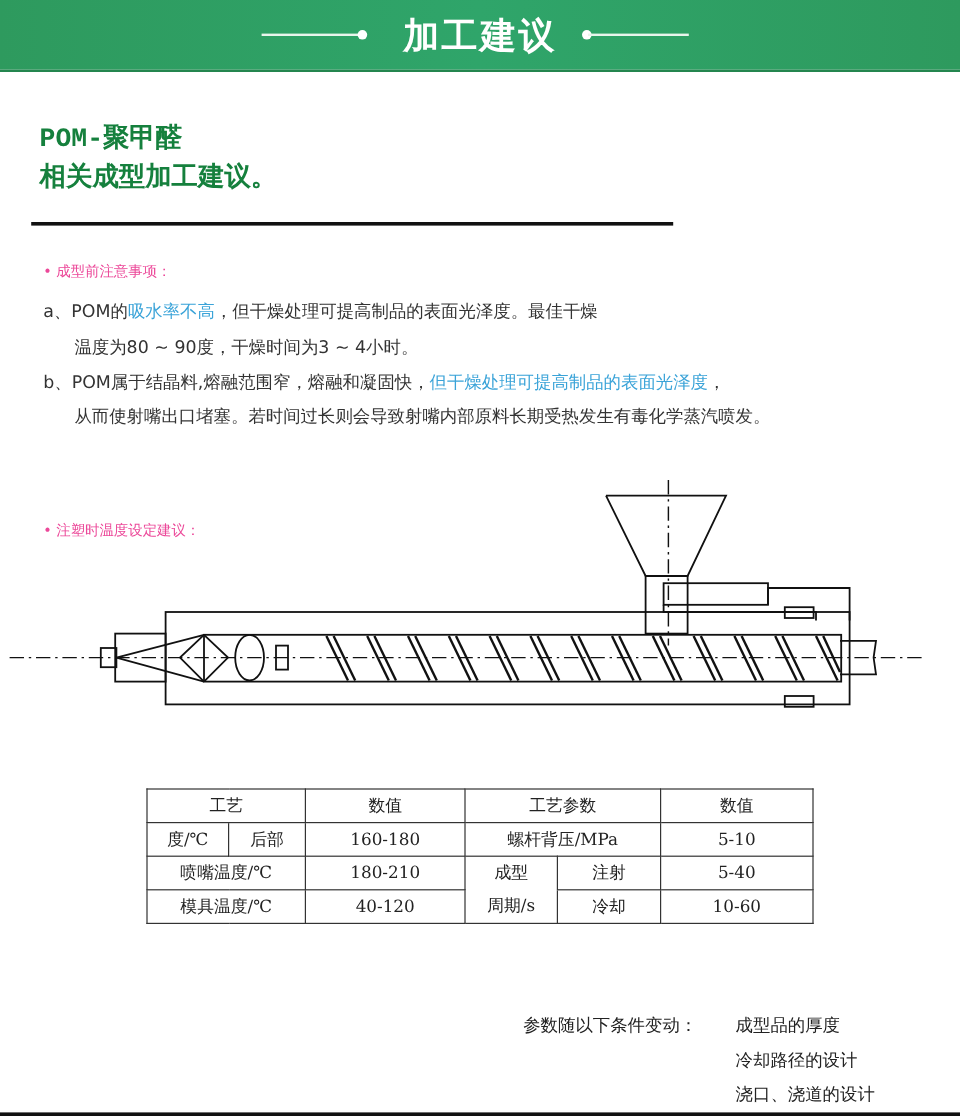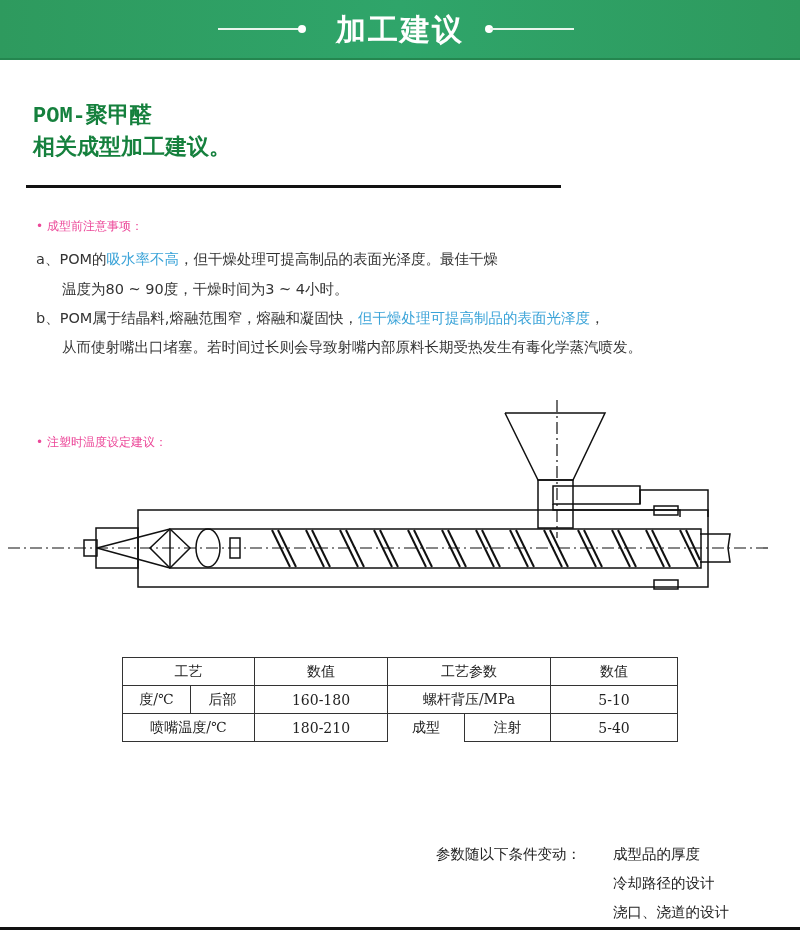--- a/index.html
+++ b/index.html
@@ -130,20 +130,27 @@
     <td colspan="2">螺杆背压/MPa</td>
     <td>5-10</td>
   </tr>
   <tr>
     <td colspan="2">喷嘴温度/℃</td>
     <td>180-210</td>
     <td style="border-bottom:none;">成型</td>
     <td>注射</td>
     <td>5-40</td>
   </tr>
+  <tr>
+    <td colspan="2">模具温度/℃</td>
+    <td>40-120</td>
+    <td style="border-top:none;">周期/s</td>
+    <td>冷却</td>
+    <td>10-60</td>
+  </tr>
 </tbody>
   </table>
 
 <div class="notes" style="left:436px;top:845px;">参数随以下条件变动：</div>
 <div class="notes" style="left:613px;top:845px;text-align:center;">成型品的厚度</div>
 <div class="notes" style="left:613px;top:874px;">冷却路径的设计</div>
 <div class="notes" style="left:613px;top:903px;">浇口、浇道的设计</div>
 
 <div class="bottom-rule"></div>
 

